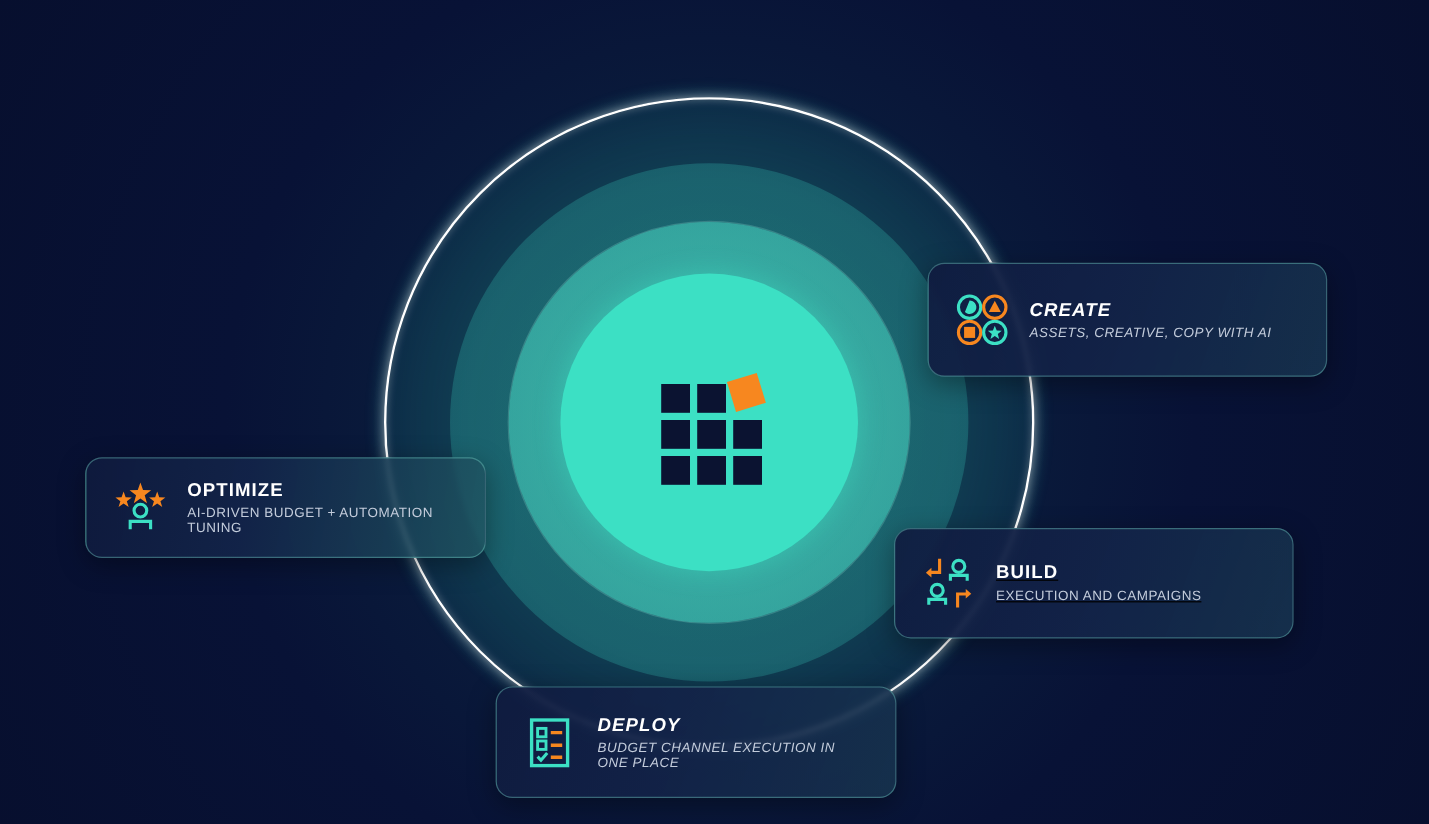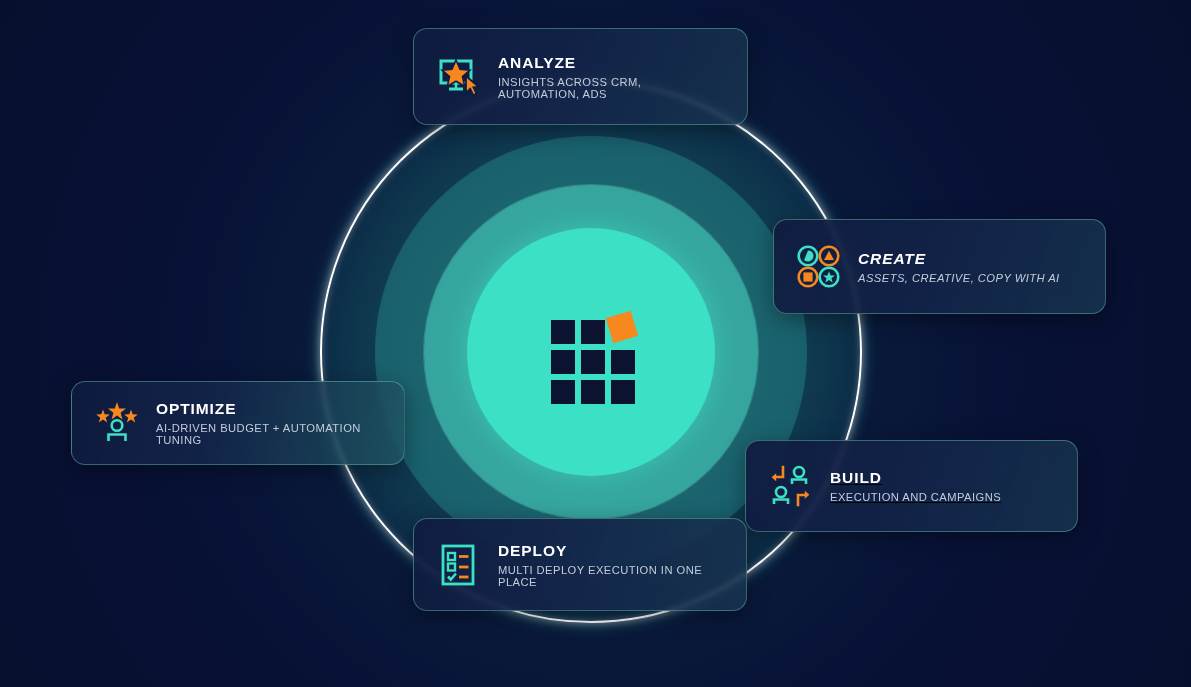--- a/index.html
+++ b/index.html
@@ -127,21 +127,21 @@
   .card .sub {
     color: #c3ccdb;
     font-size: 11.2px;
     letter-spacing: 0.45px;
   }
   .icon-box { width: 46px; height: 46px; flex: 0 0 46px; }
 
   #card-analyze  { left: 413px; top: 28px;  width: 335px; height: 97px; }
   #card-create   { left: 773px; top: 219px; width: 333px; height: 95px; font-style: italic; }
   #card-build    { left: 745px; top: 440px; width: 333px; height: 92px; text-decoration: underline; }
-  #card-deploy   { left: 413px; top: 518px; width: 334px; height: 93px; }
+  #card-deploy   { left: 413px; top: 572px; width: 334px; height: 93px; font-style: italic; }
   #card-optimize { left: 71px;  top: 381px; width: 334px; height: 84px;
      background: linear-gradient(100deg, rgba(15,27,62,0.95) 0%, rgba(19,36,73,0.93) 40%, rgba(26,66,88,0.86) 78%, rgba(32,86,98,0.82) 100%); }
 </style>
 </head>
 <body>
 
 <div id="stage">
 
   <div id="glow-outer" class="ring"></div>
   <div id="ring-3" class="ring"></div>
@@ -155,35 +155,20 @@
     <div class="cell c-r0 c-c1"></div>
     <div class="cell c-r1 c-c0"></div>
     <div class="cell c-r1 c-c1"></div>
     <div class="cell c-r1 c-c2"></div>
     <div class="cell c-r2 c-c0"></div>
     <div class="cell c-r2 c-c1"></div>
     <div class="cell c-r2 c-c2"></div>
     <div id="cell-orange"></div>
   </div>
 
-  <div class="card" id="card-analyze">
-    <span class="icon-box">
-      <svg viewBox="0 0 46 46" width="46" height="46">
-        <rect x="5" y="7" width="30" height="22" fill="none" stroke="#3CE0C4" stroke-width="3"></rect>
-        <line x1="13" y1="35" x2="27" y2="35" stroke="#3CE0C4" stroke-width="3"></line>
-        <line x1="20" y1="29" x2="20" y2="35" stroke="#3CE0C4" stroke-width="2.5"></line>
-        <polygon points="20,6 24.1,15.2 34,16.1 26.5,22.6 28.7,32.3 20,27.2 11.3,32.3 13.5,22.6 6,16.1 15.9,15.2" fill="#F7871F" stroke="#0F1D42" stroke-width="1.6"></polygon>
-        <polygon points="30,22 30,39 34.2,34.8 37.4,41.3 40.5,39.6 37.4,33.3 42.5,32.8" fill="#F7871F" stroke="#0F1D42" stroke-width="1.8"></polygon>
-      </svg>
-    </span>
-    <span class="txt">
-      <span class="title">ANALYZE</span>
-      <span class="sub">INSIGHTS ACROSS CRM, AUTOMATION, ADS</span>
-    </span>
-  </div>
 
   <div class="card" id="card-create">
     <span class="icon-box">
       <svg viewBox="0 0 46 46" width="46" height="46">
         <circle cx="12" cy="12" r="9.3" fill="none" stroke="#3CE0C4" stroke-width="2.6"></circle>
         <path d="M12 6.4 a5.6 5.6 0 1 1 -3.9 9.6 z" fill="#3CE0C4"></path>
         <circle cx="33" cy="12" r="9.3" fill="none" stroke="#F7871F" stroke-width="2.6"></circle>
         <polygon points="33,6.7 38,16 28,16" fill="#F7871F"></polygon>
         <circle cx="12" cy="33" r="9.3" fill="none" stroke="#F7871F" stroke-width="2.6"></circle>
         <rect x="7.4" y="28.4" width="9.2" height="9.2" fill="#F7871F"></rect>
@@ -223,21 +208,21 @@
         <rect x="12" y="11" width="7" height="7" fill="none" stroke="#3CE0C4" stroke-width="2.4"></rect>
         <rect x="12" y="21.5" width="7" height="7" fill="none" stroke="#3CE0C4" stroke-width="2.4"></rect>
         <polyline points="12,34.5 14.8,37.5 20,31.5" fill="none" stroke="#3CE0C4" stroke-width="2.6"></polyline>
         <line x1="23" y1="14.5" x2="32.5" y2="14.5" stroke="#F7871F" stroke-width="2.8"></line>
         <line x1="23" y1="25" x2="32.5" y2="25" stroke="#F7871F" stroke-width="2.8"></line>
         <line x1="23" y1="35" x2="32.5" y2="35" stroke="#F7871F" stroke-width="2.8"></line>
       </svg>
     </span>
     <span class="txt">
       <span class="title">DEPLOY</span>
-      <span class="sub">MULTI DEPLOY EXECUTION IN ONE PLACE</span>
+      <span class="sub">BUDGET CHANNEL EXECUTION IN ONE PLACE</span>
     </span>
   </div>
 
   <div class="card" id="card-optimize">
     <span class="icon-box">
       <svg viewBox="0 0 46 46" width="46" height="46">
         <polygon points="23,2 25.2,8.4 32,8.6 26.6,12.8 28.5,19.4 23,15.4 17.5,19.4 19.4,12.8 14,8.6 20.8,8.4" fill="#F7871F"></polygon>
         <polygon points="9,9.5 10.7,14.3 15.8,14.5 11.7,17.7 13.2,22.6 9,19.6 4.8,22.6 6.3,17.7 2.2,14.5 7.3,14.3" fill="#F7871F"></polygon>
         <polygon points="37,9.5 38.7,14.3 43.8,14.5 39.7,17.7 41.2,22.6 37,19.6 32.8,22.6 34.3,17.7 30.2,14.5 35.3,14.3" fill="#F7871F"></polygon>
         <circle cx="23" cy="25.5" r="5.3" fill="none" stroke="#3CE0C4" stroke-width="2.6"></circle>

